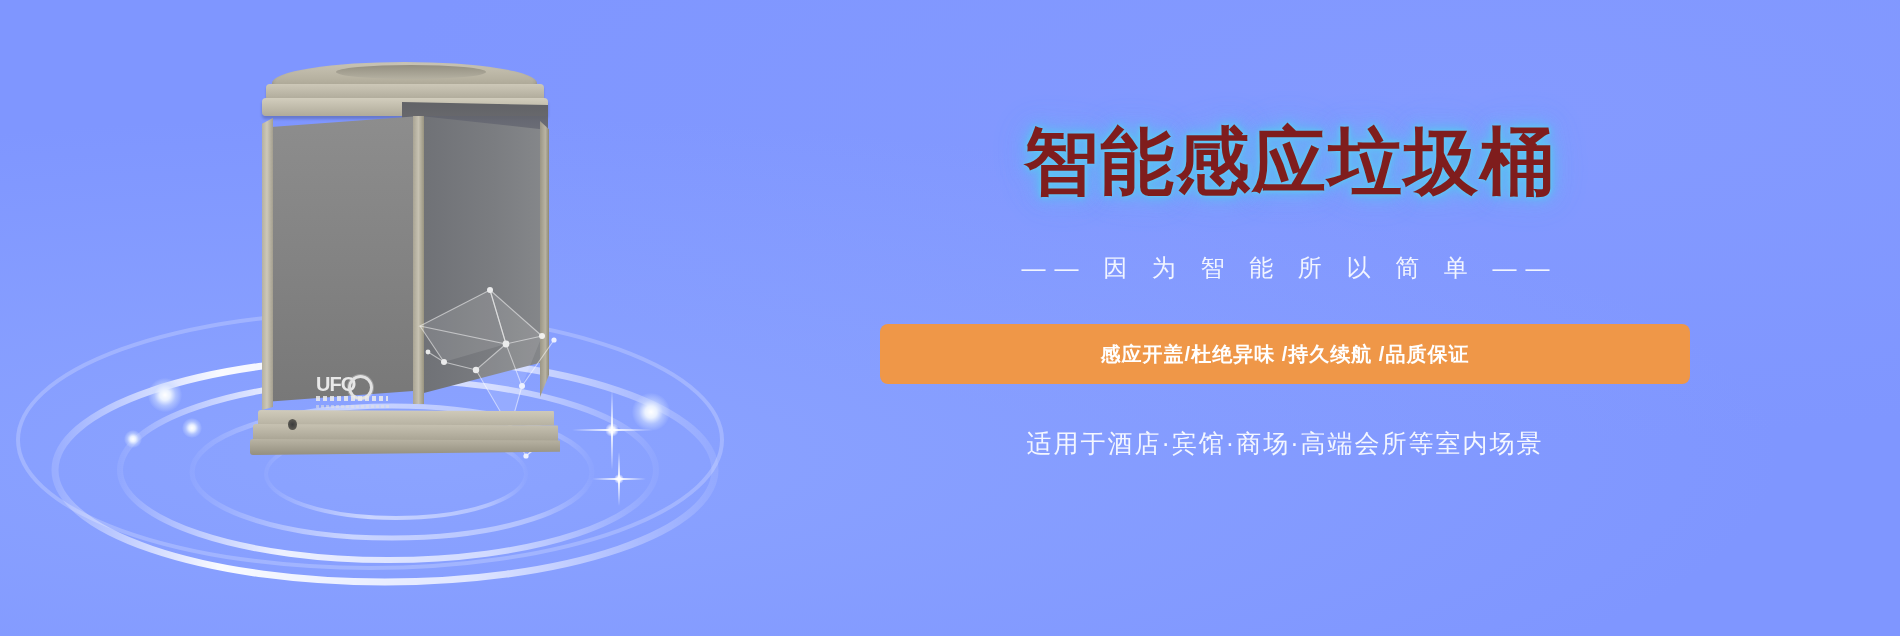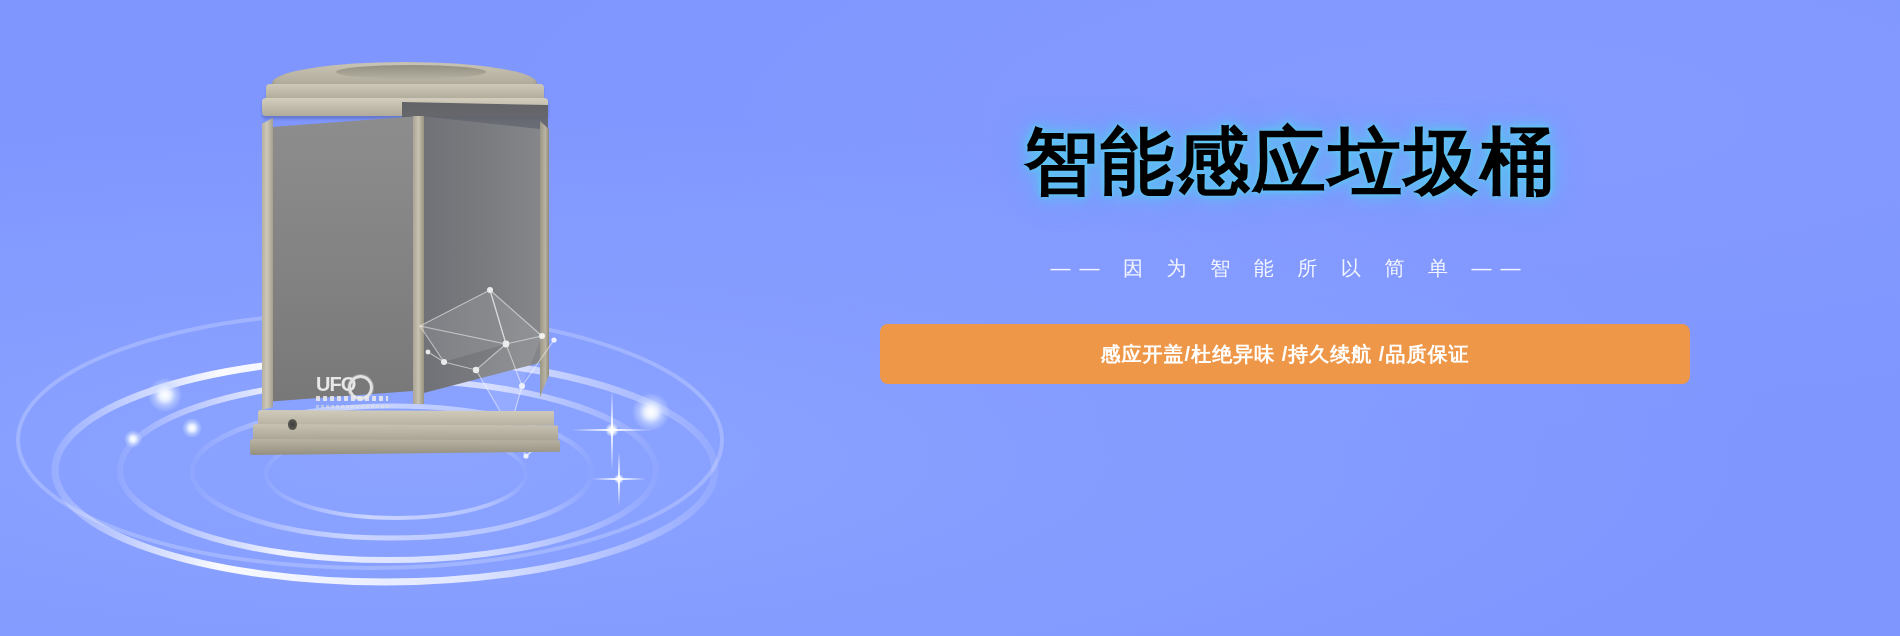--- a/index.html
+++ b/index.html
@@ -152,32 +152,32 @@
     background:radial-gradient(circle,#3c3c3c 0%,#5c5a53 75%);
   }
 
   
   .copy{position:absolute;left:880px;top:0;width:1020px;height:636px;}
 
   .title{
     position:absolute;left:0;top:120px;width:820px;
     text-align:center;
     font-size:74px;font-weight:700;line-height:84px;
-    color:#000000;
+    color:#7f1d1d;
     letter-spacing:2px;
     text-shadow:
       0 0 2px #63c8f5, 0 0 5px #63c8f5, 0 0 11px #59c0f2,
       0 0 20px rgba(89,192,242,.75), 0 0 34px rgba(89,192,242,.45);
     white-space:nowrap;
   }
 
   .subtitle{
     position:absolute;left:0;top:248px;width:820px;
     text-align:center;
-    font-size:20px;font-weight:400;line-height:40px;
+    font-size:24px;font-weight:400;line-height:40px;
     color:#f2f5ff;
     letter-spacing:9px;
     white-space:nowrap;
   }
 
   .ribbon{
     position:absolute;left:0px;top:324px;
     width:810px;height:60px;
     background:#ef9748;
     border-radius:8px;
@@ -321,15 +321,16 @@
   <div class="copy">
 
     <div class="title">智能感应垃圾桶</div>
 
     <div class="subtitle">—— 因 为 智 能  所 以 简 单 ——</div>
 
     <div class="ribbon">
       <span class="ribbon-text">感应开盖/杜绝异味 /持久续航 /品质保证</span>
     </div>
 
+    <div class="footnote">适用于酒店·宾馆·商场·高端会所等室内场景</div>
   </div>
 
 </div>
 
 </body></html>

